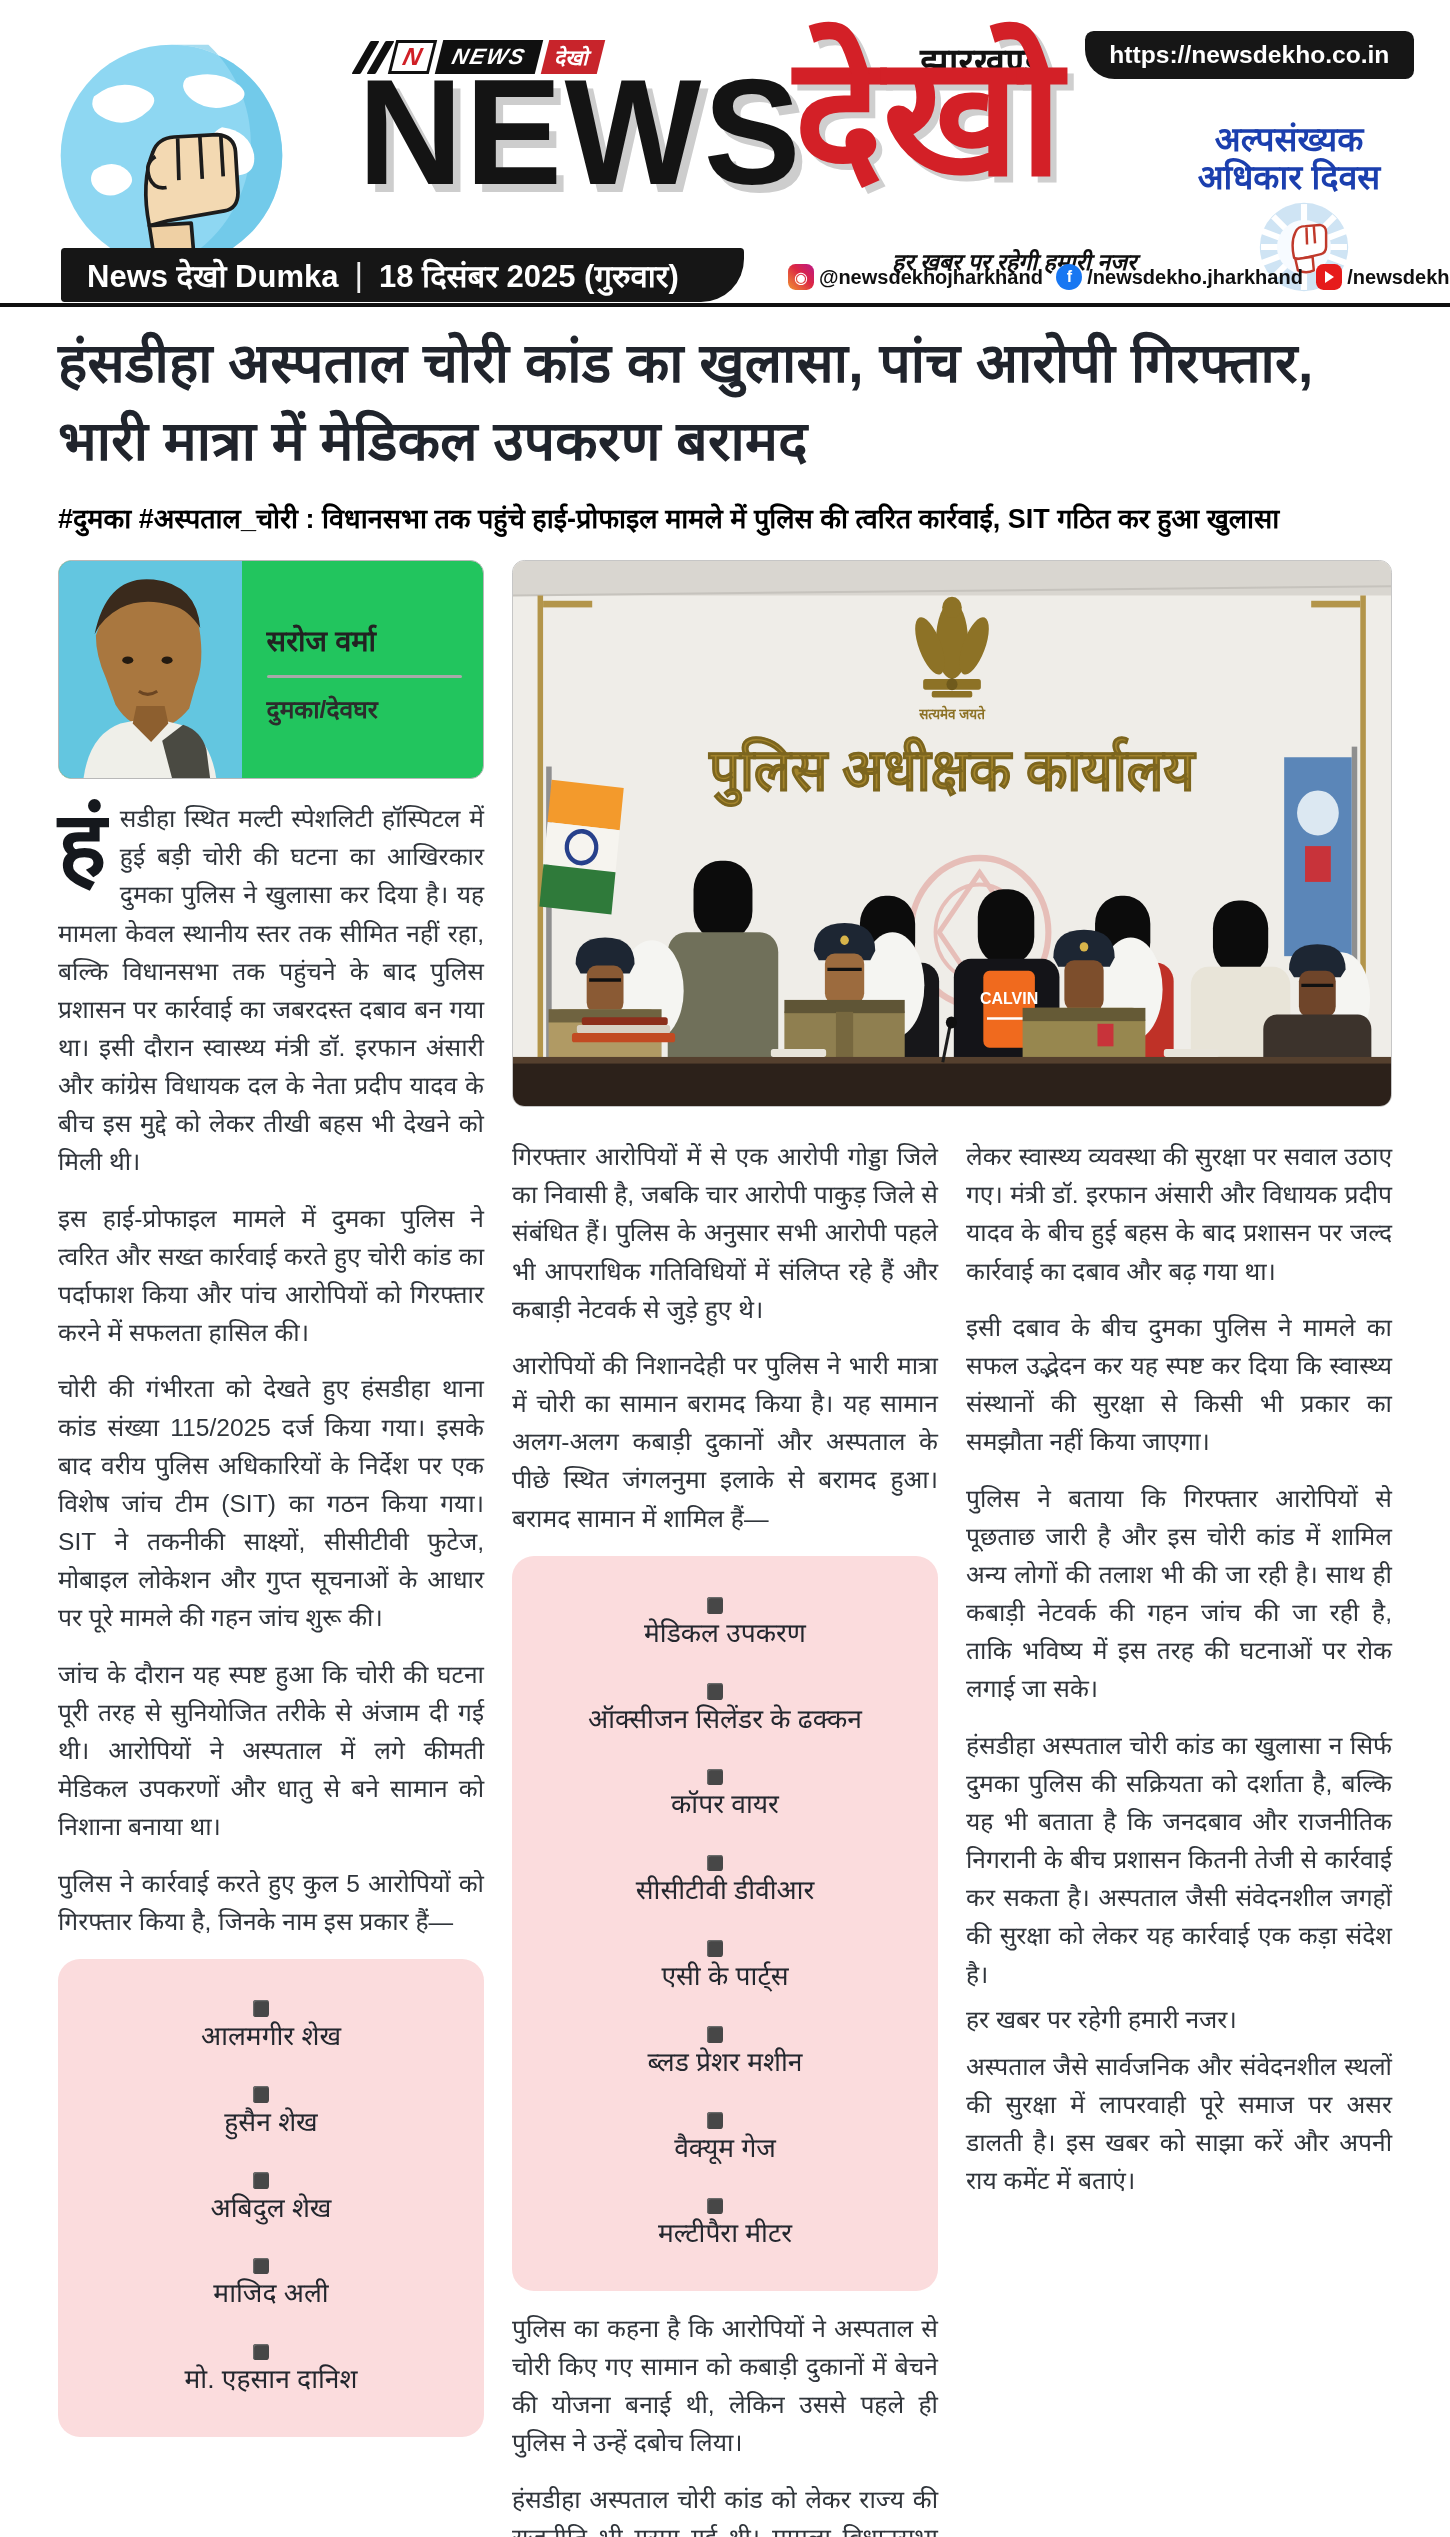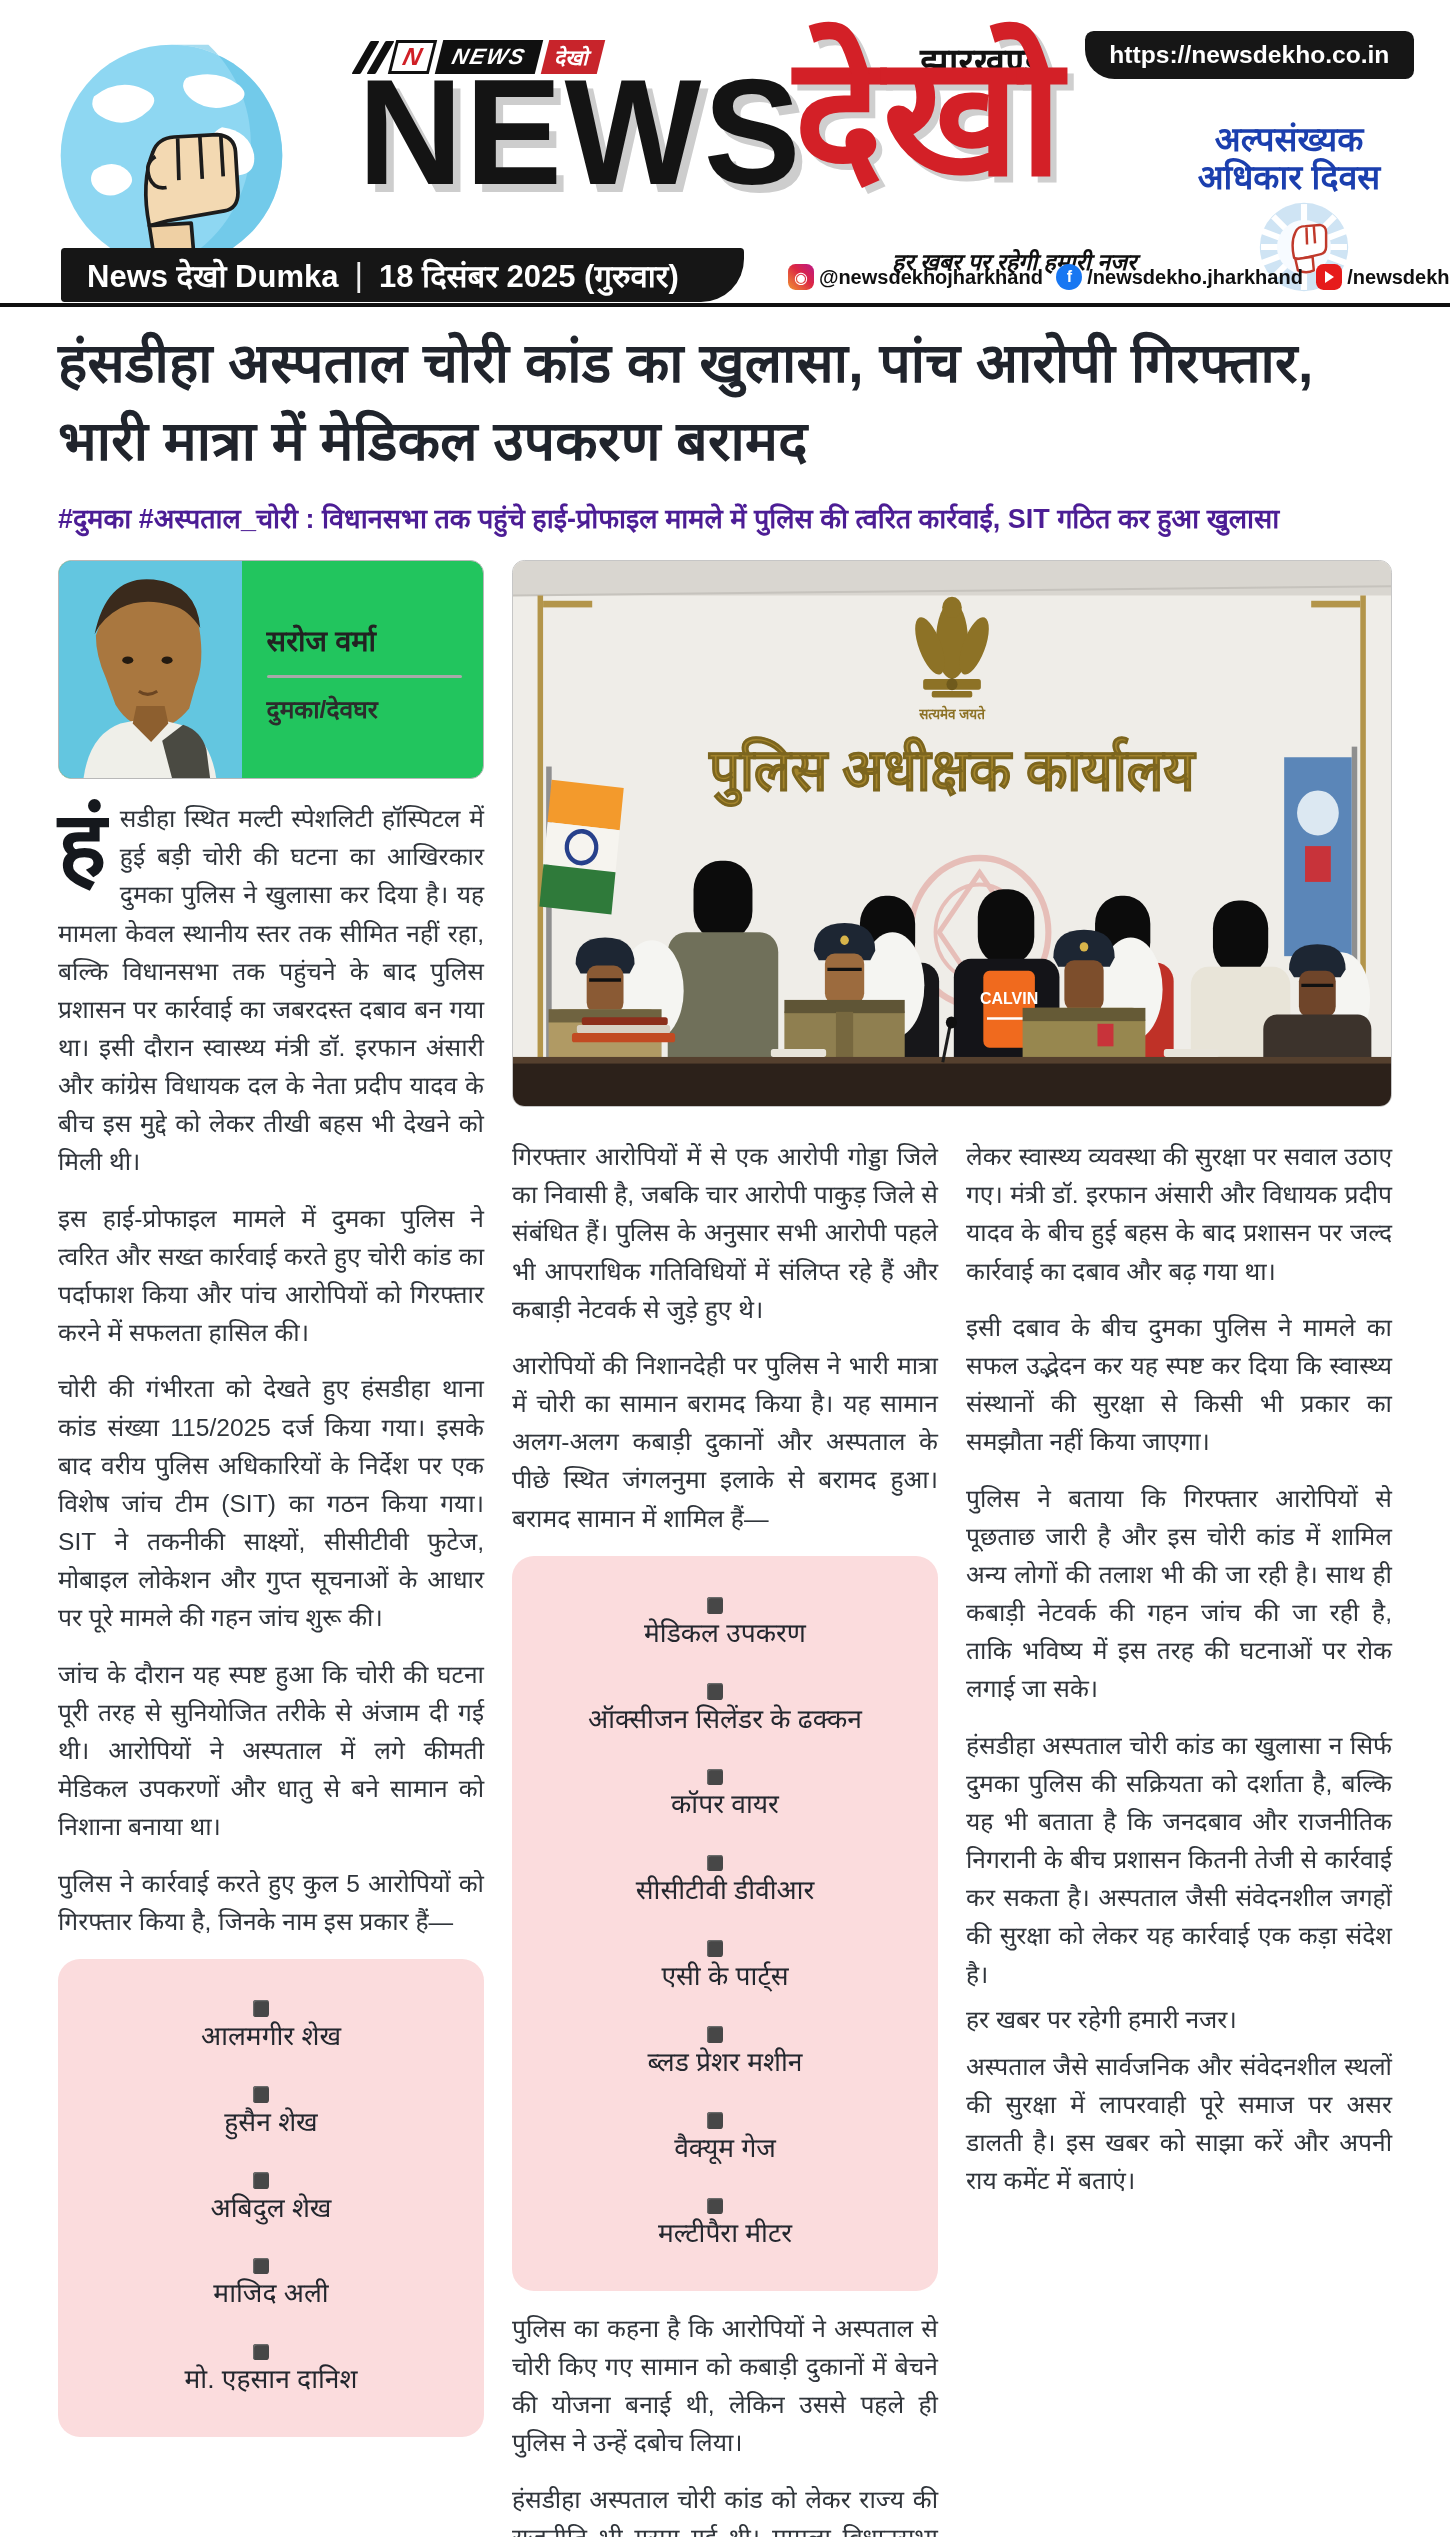--- a/index.html
+++ b/index.html
@@ -40,21 +40,21 @@
   .soc { display:flex; align-items:center; gap:4.9px; }
   .soc-icon { width:26px; height:26px; border-radius:50%; display:flex; align-items:center; justify-content:center;
     color:#fff; font-size:16px; font-weight:900; flex:0 0 auto; }
   .ig { background:linear-gradient(45deg,#f09433,#dc2743 55%,#bc1888); border-radius:7.4px; }
   .fb { background:#1877f2; }
   .yt { background:#e61b1b; border-radius:7.4px; }
   .yt-tri { width:0; height:0; border-left:9.8px solid #fff; border-top:6.1px solid transparent; border-bottom:6.1px solid transparent; }
   .mast-rule { position:absolute; left:0; right:0; top:303px; height:3.7px; background:#101010; }
   
   .headline { margin:17px 58px 0; font-size:55px; line-height:1.42; font-weight:800; color:#20242c; letter-spacing:0.3px; }
-  .subheading { margin:18.4px 58px 0; font-size:27px; font-weight:700; color:#4c1d95; }
+  .subheading { margin:18.4px 58px 0; font-size:27px; font-weight:700; color:#000000; }
   
   .main { margin:24.6px 58px 0; display:grid; grid-template-columns:426px 1fr; column-gap:28px; }
   .author-card { height:219px; background:#22c55e; border:1.8px solid #b8b8b8; border-radius:13.5px;
     overflow:hidden; display:flex; margin-bottom:21px; }
   .author-photo { width:183px; height:100%; flex:0 0 auto; }
   .author-meta { flex:1; padding:59px 21px 0 24.6px; }
   .author-name { font-size:29px; font-weight:800; color:#222; }
   .author-div { height:3.1px; background:#a9a9a9; margin:16px 0 13.5px; border-radius:1.8px; }
   .author-loc { font-size:24.6px; font-weight:700; color:#2c2c2c; }
   .photo-frame { height:547px; border-radius:12.3px; border:1.8px solid #c6c6c6; overflow:hidden; background:#dfdfdf; }

